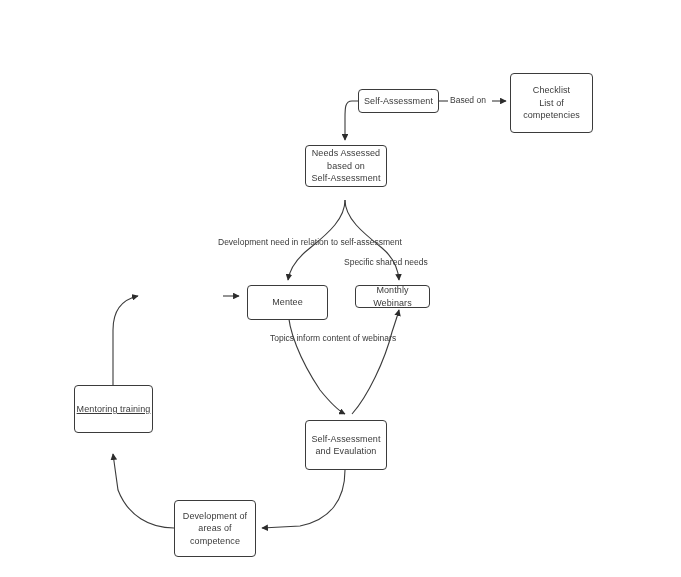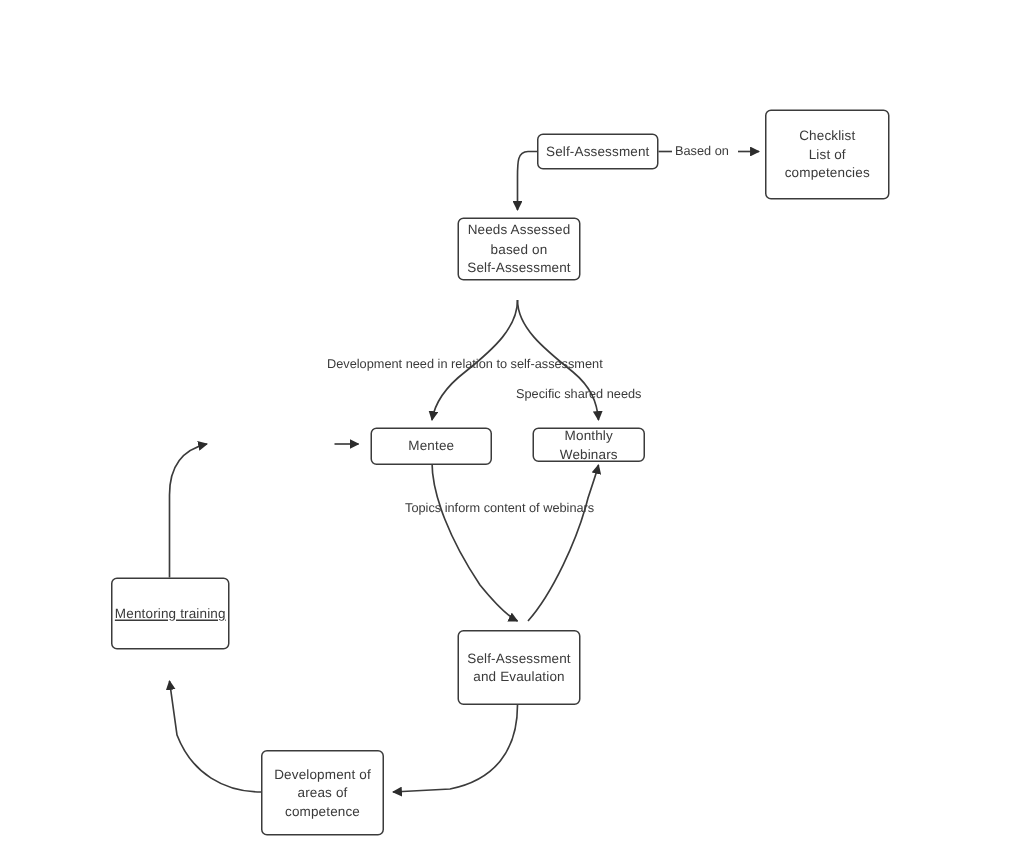--- a/index.html
+++ b/index.html
@@ -101,21 +101,21 @@
 
   <div class="node" style="left:305px; top:145px; width:82px; height:42px;">
     <span>
       <span>Needs Assessed</span><br>
       <span>based on</span><br>
       <span>Self-Assessment</span>
     </span>
   </div>
 
 
-  <div class="node" style="left:247px; top:285px; width:81px; height:25px;">
+  <div class="node" style="left:247px; top:285px; width:81px; height:35px;">
     <span>Mentee</span>
   </div>
 
   <div class="node" style="left:355px; top:285px; width:75px; height:23px;">
     <span>Monthly Webinars</span>
   </div>
 
   <div class="node" style="left:74px; top:385px; width:79px; height:48px;text-decoration:underline;">
     <span>Mentoring training</span>
   </div>

